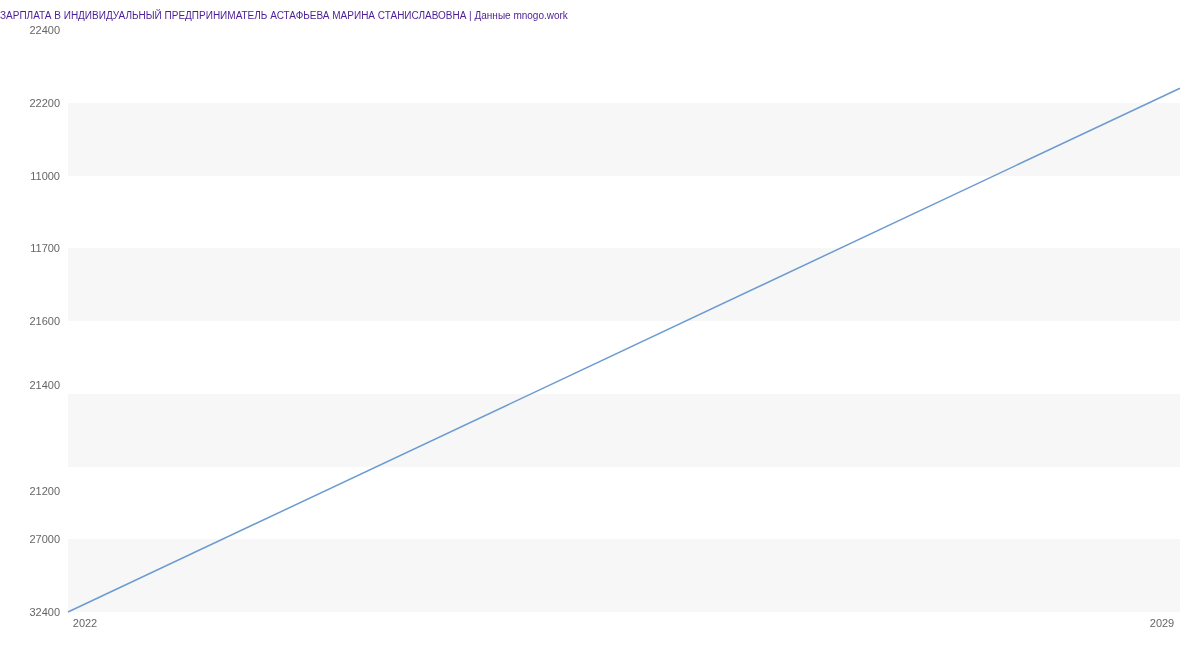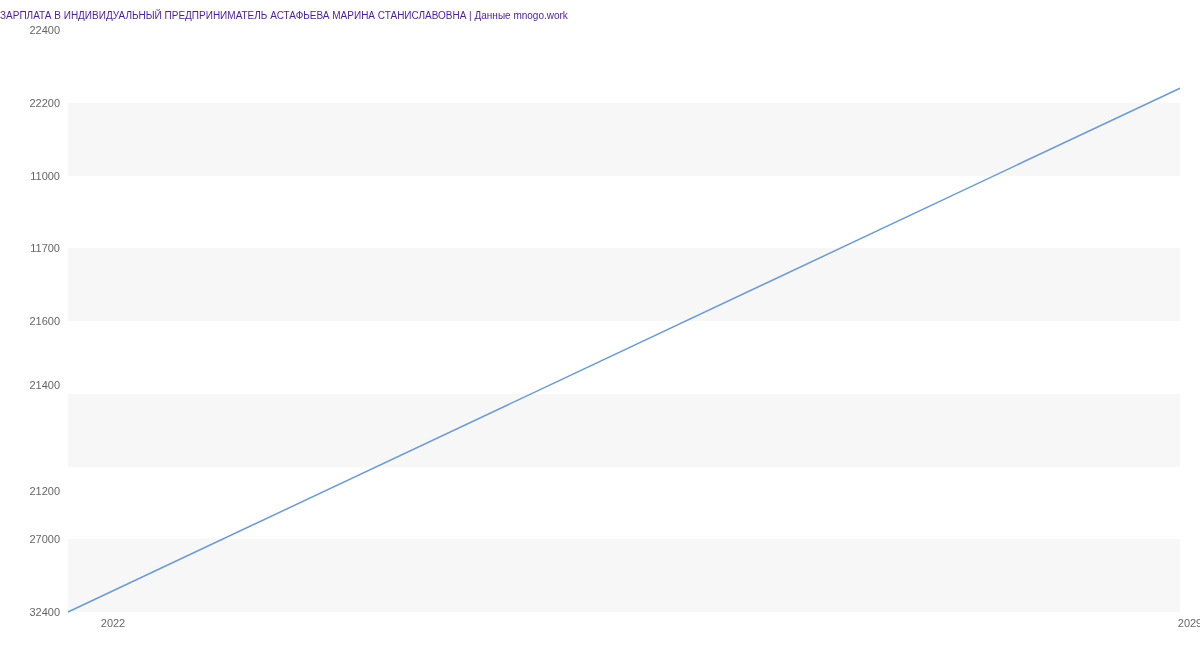--- a/index.html
+++ b/index.html
@@ -42,21 +42,20 @@
       text-align: right;
       width: 50px;
       transform: translateY(-50%);
     }
     .x-tick {
       position: absolute;
       top: 617px;
       font-size: 11px;
       color: #666;
       transform: translateX(-50%);
-      margin-left: 28px;
     }
     .chart-svg {
       position: absolute;
       left: 68px;
       top: 30px;
       width: 1112px;
       height: 582px;
       overflow: visible;
     }
     .line-path {

